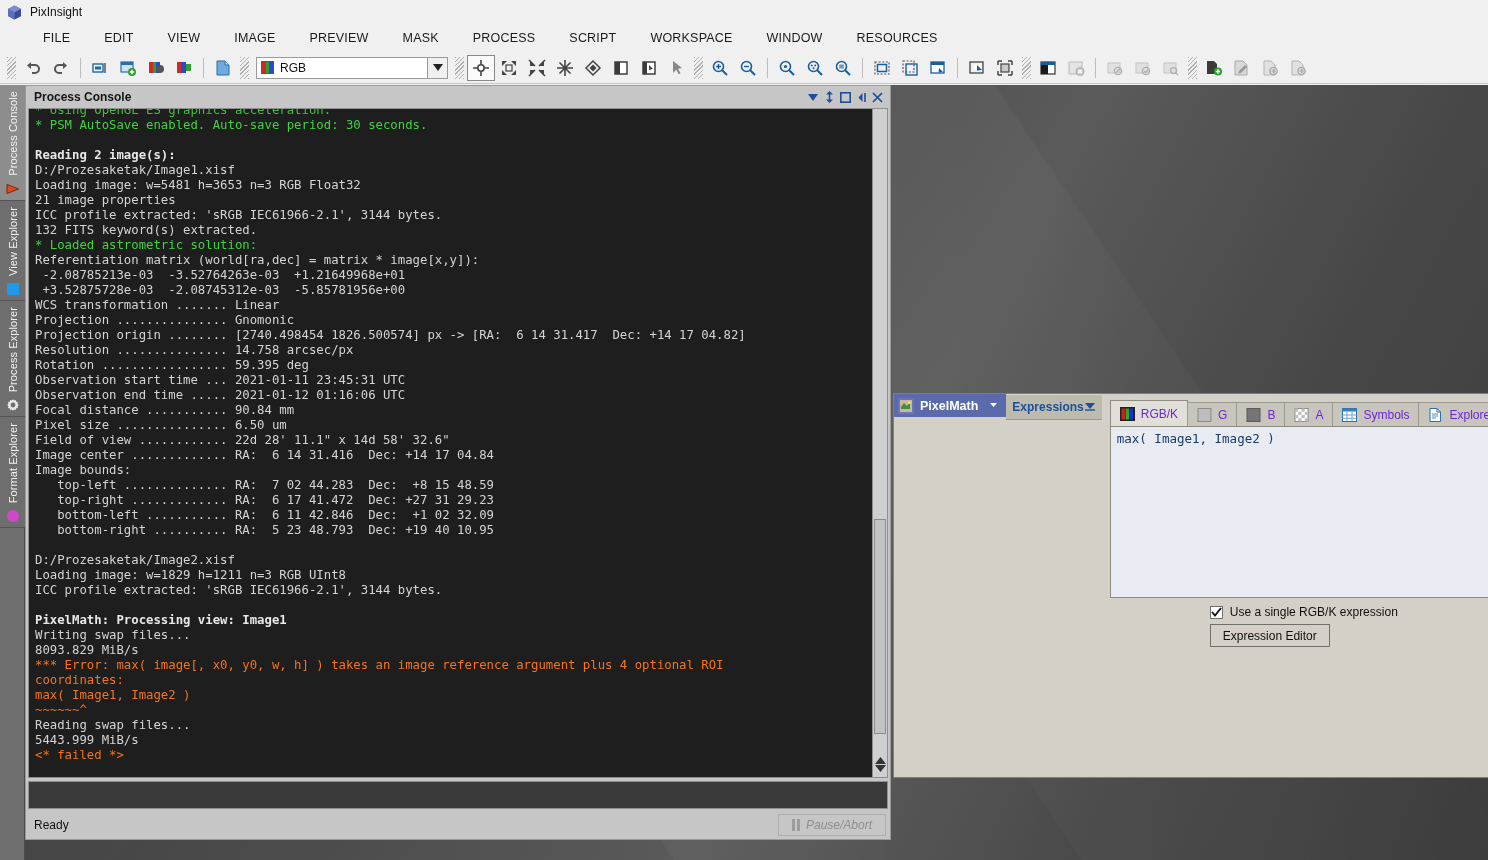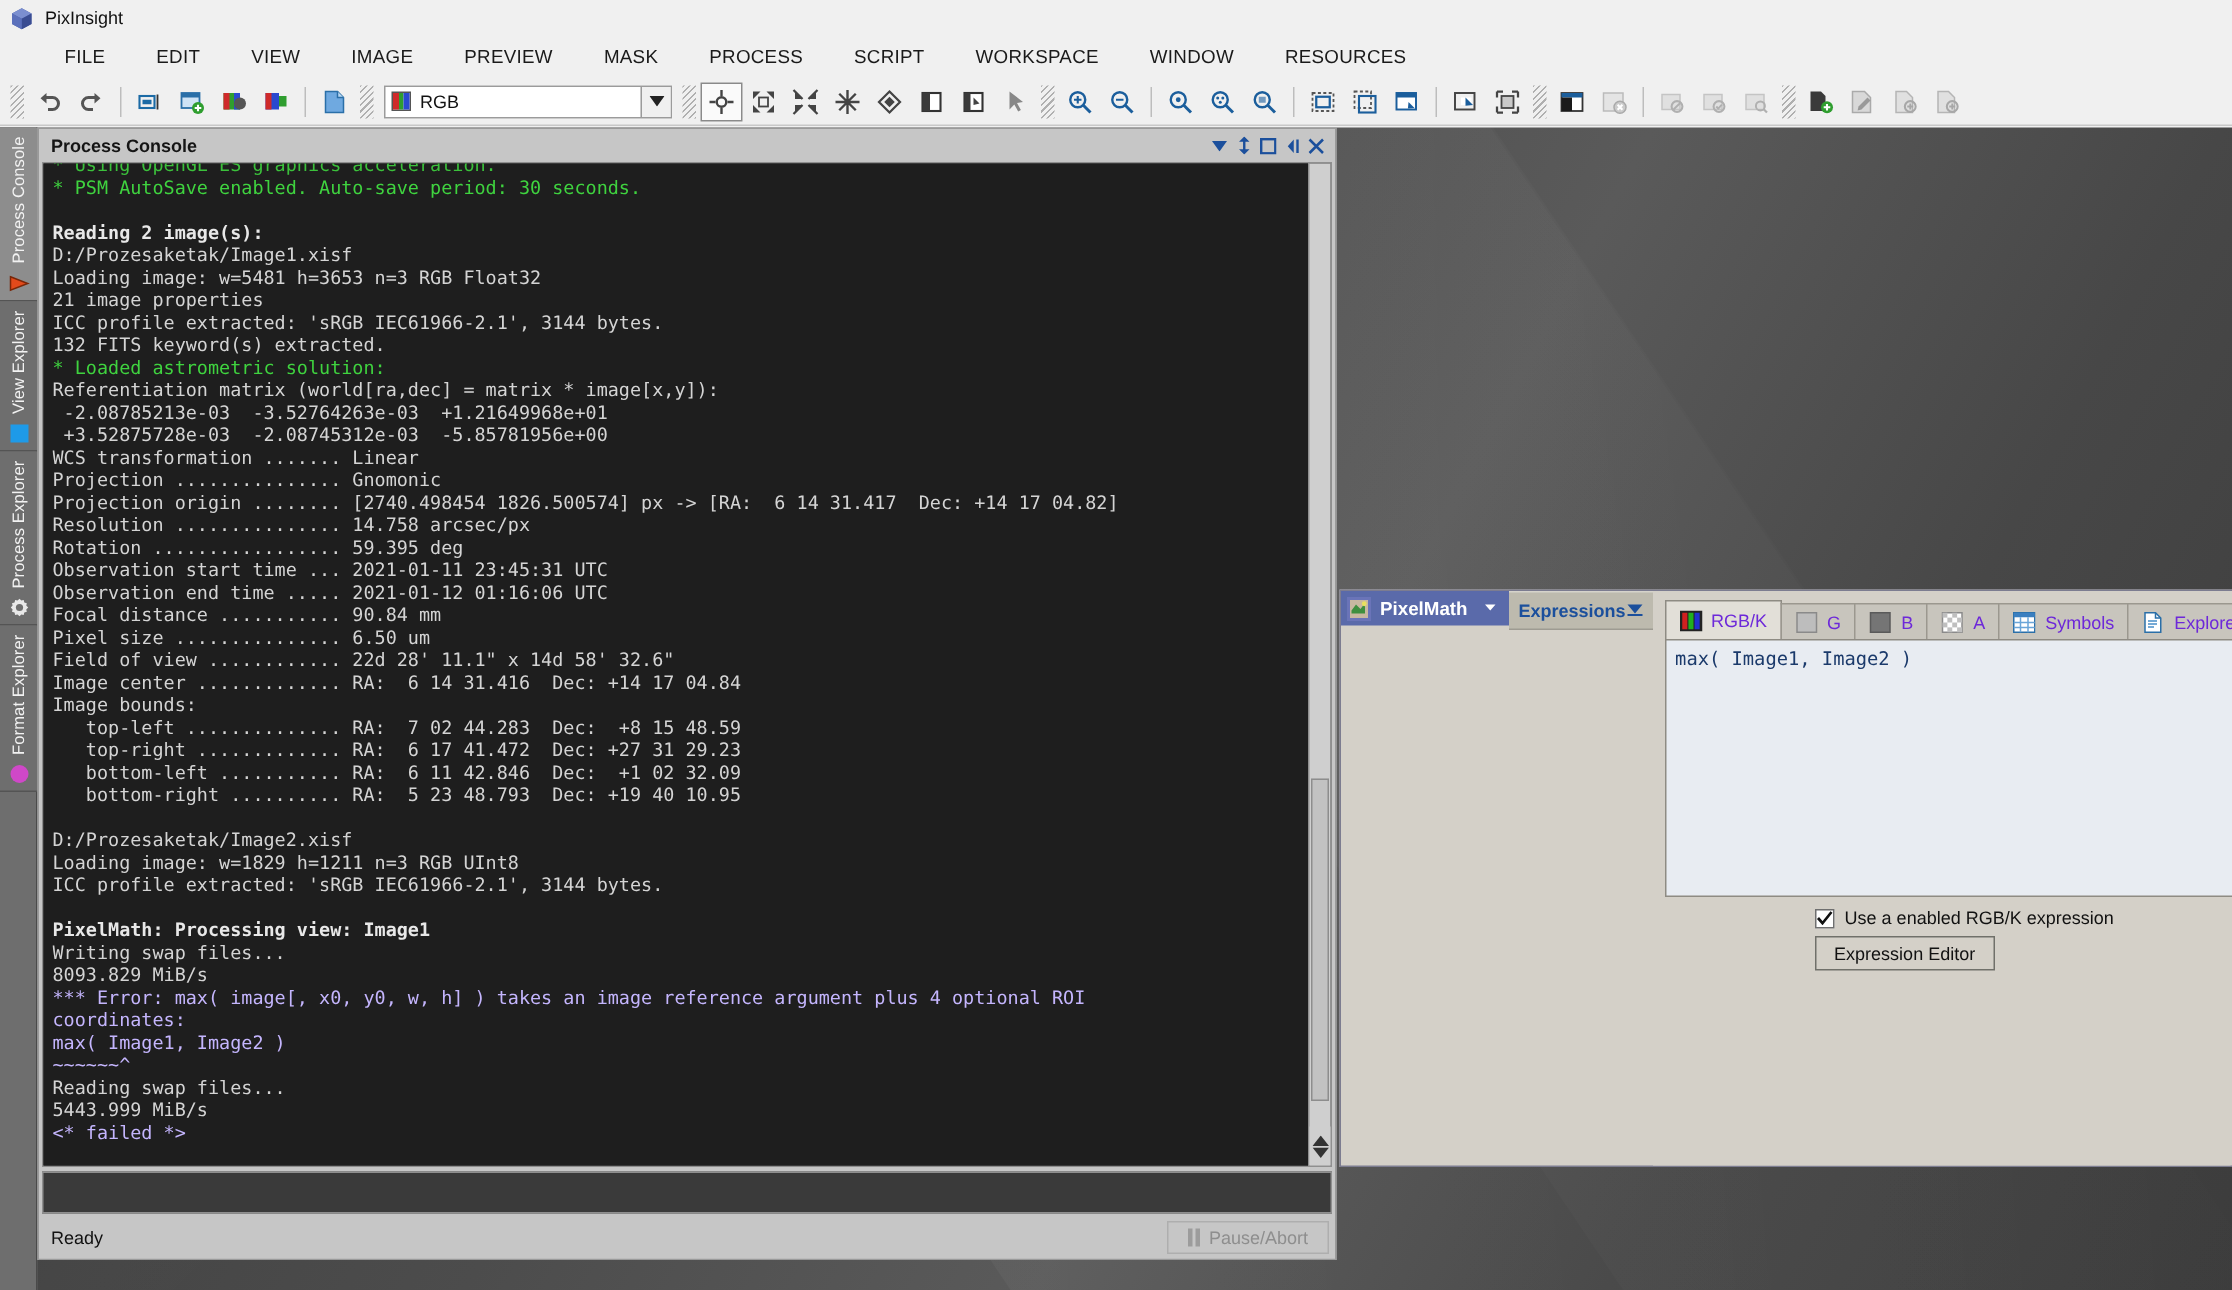--- a/index.html
+++ b/index.html
@@ -100,21 +100,21 @@
   .pc-ctl { width: 16px; height: 16px; display:flex; align-items:center; justify-content:center;
     cursor: default; color: #1b4f9c; }
   .pc-body { flex: 1; display: flex; background: #1e1e1e; border: 1px solid #8f8f8f; margin: 0 2px; }
   .pc-text {
     flex: 1; background: #1e1e1e; color: #d4d4d4; overflow: hidden;
     font-family: "DejaVu Sans Mono", "Liberation Mono", monospace;
     font-size: 12.3px; line-height: 15px; padding: 2px 0 0 6px; white-space: pre;
   }
   .ln { display: block; height: 15px; }
   .ln.green { color: #3fd33f; }
-  .ln.red { color: #c4b5fd; }
+  .ln.red { color: #f97316; }
   .ln.bold { font-weight: bold; color: #e8e8e8; }
   .ln.clip { overflow: hidden; }
   .ln.cut { color: #3fd33f; opacity: .95; }
 
   
   .pc-scroll {
     width: 15px; background: #cfcfcf; border-left: 1px solid #8f8f8f;
     display: flex; flex-direction: column; position: relative;
   }
   .pc-scroll .thumb {
@@ -128,21 +128,21 @@
     height: 28px; margin: 3px 2px 2px; background: #3a3a3a; border: 1px solid #8f8f8f;
   }
   .pc-status {
     height: 28px; display: flex; align-items: center; padding: 0 4px 0 8px;
     background: #c6c6c6;
   }
   .pc-status-text { font-size: 12px; color: #111; flex: 1; }
   .pc-pause {
     height: 22px; min-width: 108px; background: #c6c6c6; border: 1px solid #aeaeae;
     display: flex; align-items: center; justify-content: center; gap: 6px;
-    font-size: 12px; color: #8e8e8e; padding: 0 8px;
+    font-size: 12px; color: #8e8e8e; padding: 0 8px; font-style: italic;
   }
   .pause-bars { display:flex; gap:2px; }
   .pause-bars i { display:block; width:3px; height:12px; background:#9c9c9c; }
 
   
   .pm {
     position: absolute; left: 893px; top: 393px; width: 595px; height: 385px;
     background: #d4d0c8; border: 1px solid #7c7c90; display: flex; flex-direction: row;
   }
   .pm-title {
@@ -690,21 +690,21 @@
       </div>
 
       <div class="pm-expr">max( Image1, Image2 )</div>
 
       <div class="pm-row">
         <span class="cbx">
           <svg width="11" height="10" viewBox="0 0 11 10">
               <path d="M1 5l3 3.5L10 1" stroke="#111" stroke-width="1.8" fill="none"></path>
             </svg>
         </span>
-        <span class="cbx-lbl">Use a enabled RGB/K expression</span>
+        <span class="cbx-lbl">Use a single RGB/K expression</span>
       </div>
 
       <div class="pm-btn">Expression Editor</div>
     </div>
 
     <div class="pm-sectbar pm-dest-bar">
       <span class="pm-sect-text">Destination</span>
       <span>
         <svg width="12" height="12" viewBox="0 0 12 12">
             <path d="M1 2h10L6 8z" fill="#1b4f9c"></path>

